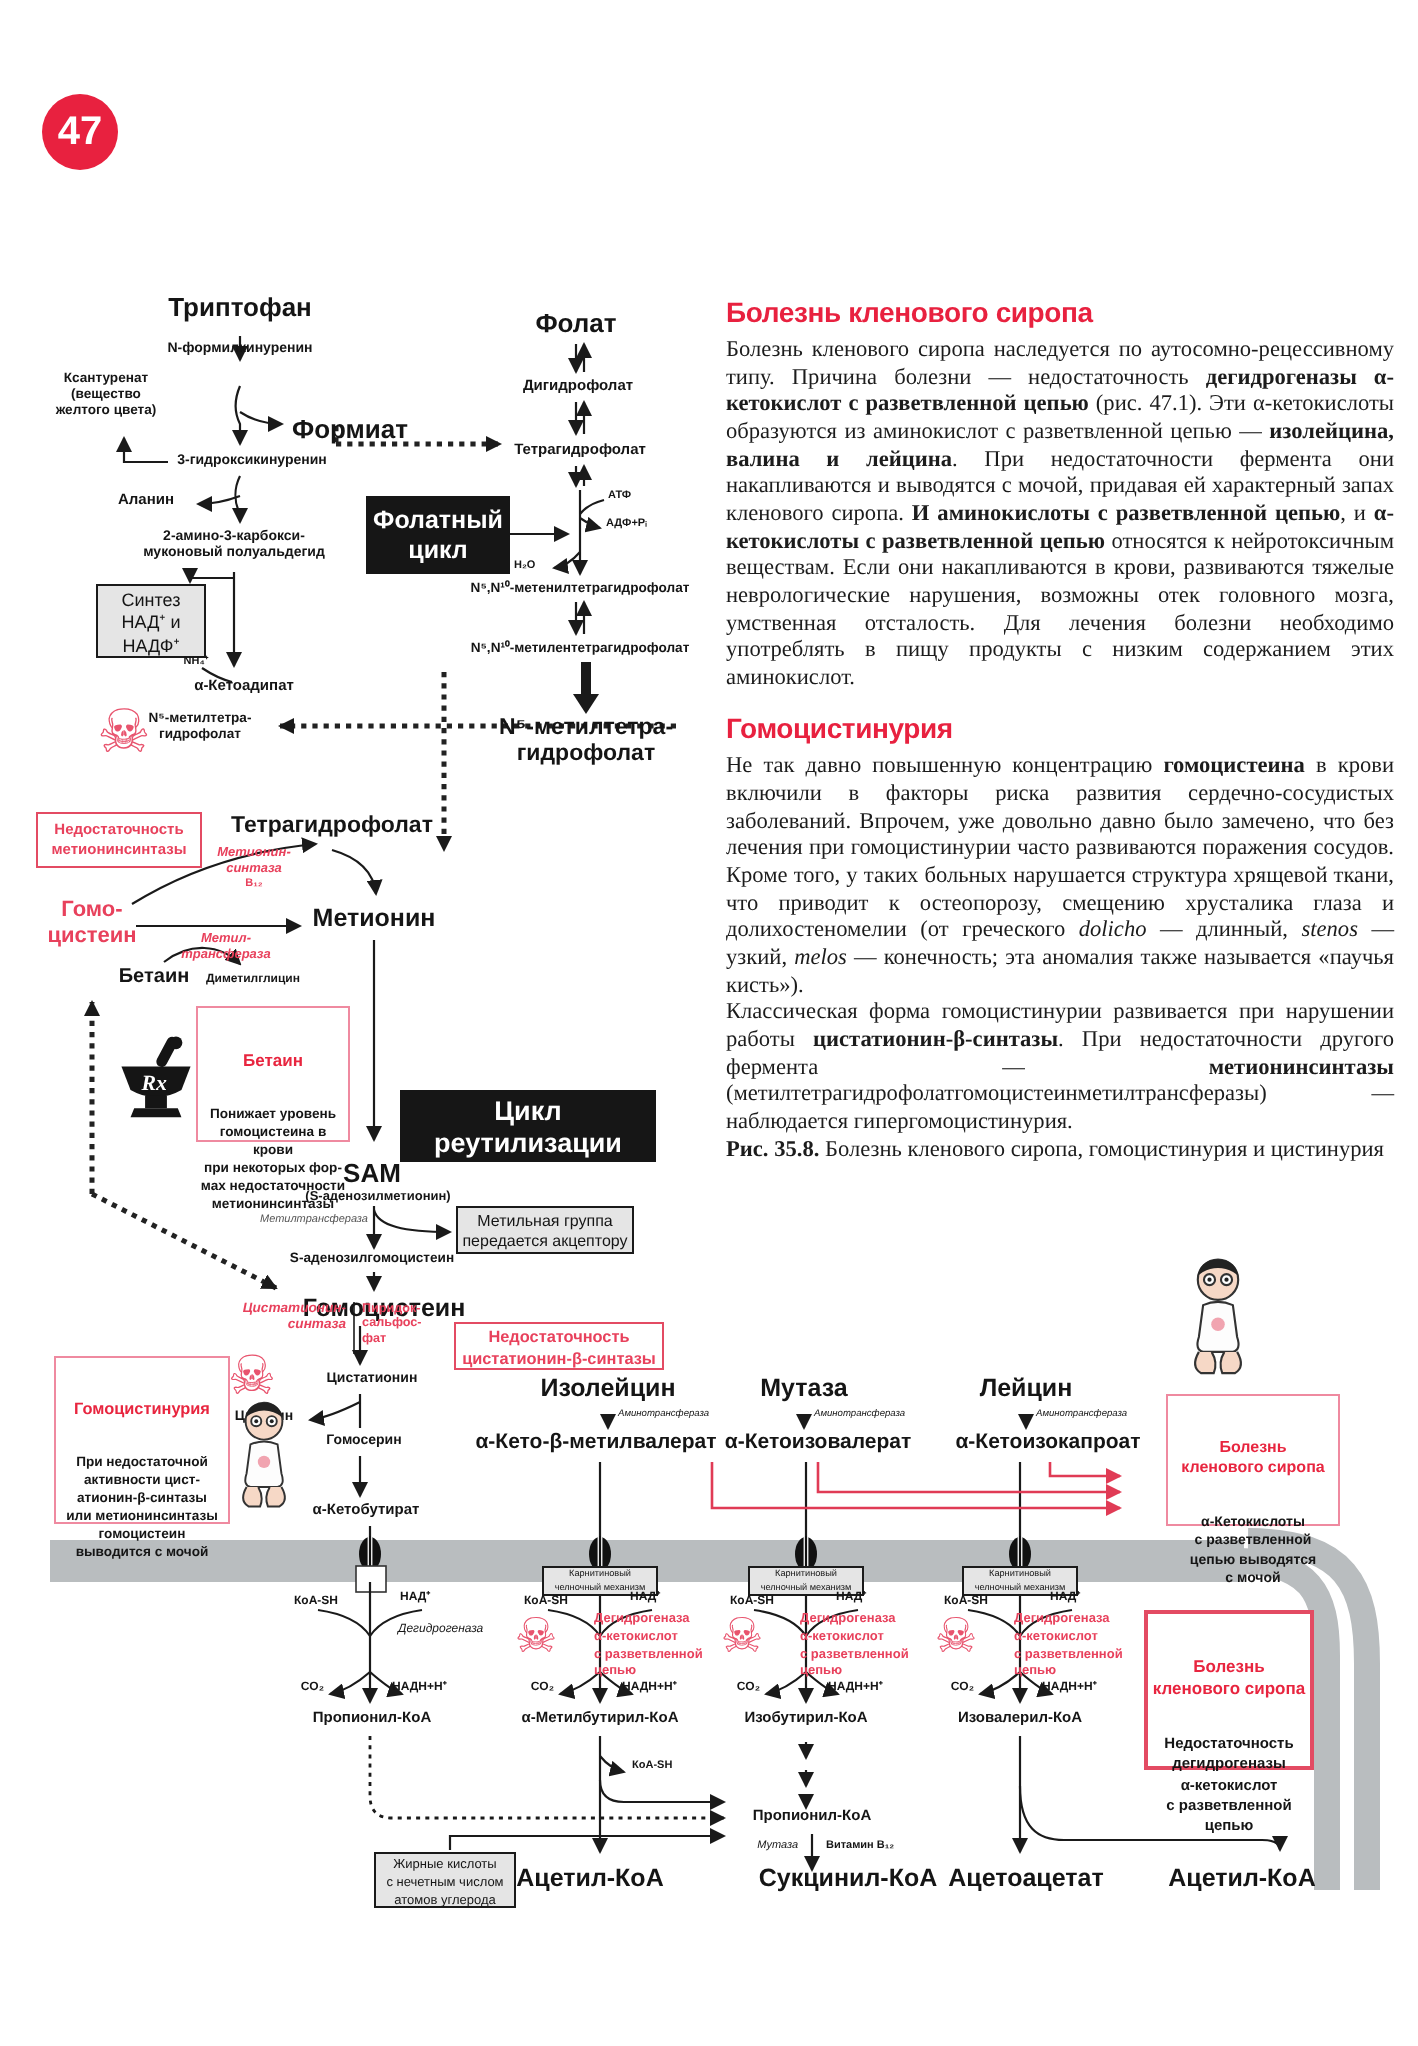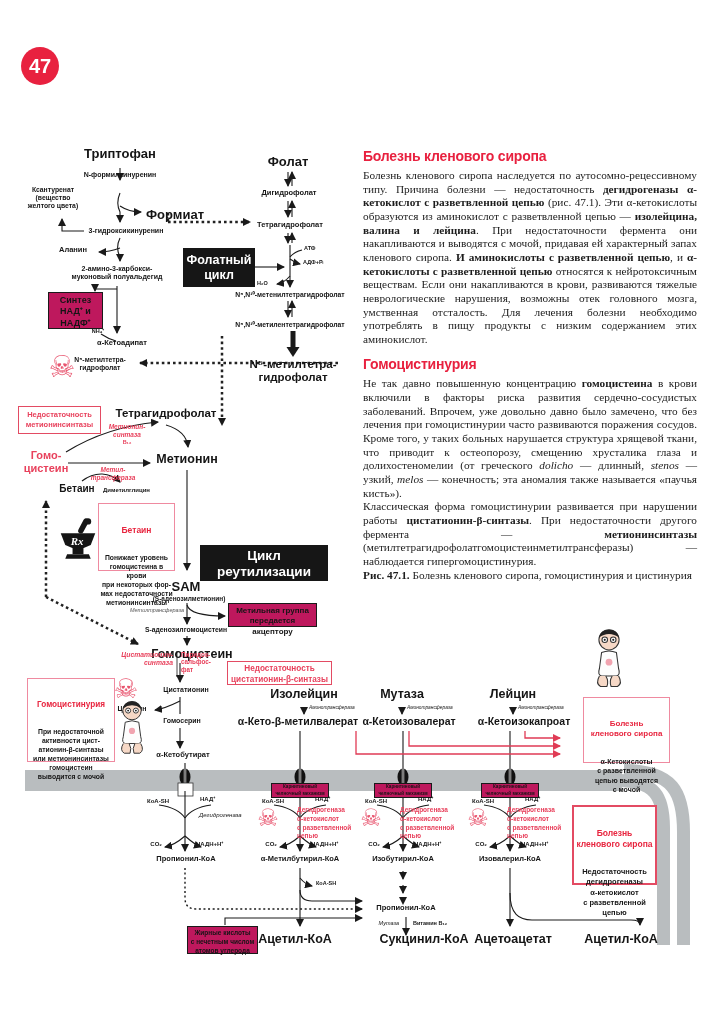--- a/index.html
+++ b/index.html
@@ -15,21 +15,21 @@
   .figcap{margin-top:17px;text-align:justify}
   
   .L{position:absolute;font-weight:700;color:#151515;white-space:pre-line;line-height:1.16;text-align:center;transform:translateX(-50%)}
   .la{transform:none;text-align:left}
   .ra{transform:translateX(-100%);text-align:right}
   .it{font-style:italic;font-weight:400}
   .itb{font-style:italic}
   .rd{color:#e8415c}
   .gy{color:#555}
   
-  .BX{position:absolute;background:#be185d;border:1.2px solid #1a1a1a;text-align:center;font-weight:700;color:#151515;white-space:pre-line;box-sizing:border-box}
+  .BX{position:absolute;background:#e5e5e5;border:1.2px solid #1a1a1a;text-align:center;font-weight:400;color:#151515;white-space:pre-line;box-sizing:border-box}
   .BXP{position:absolute;background:#fff;border:1.2px solid #ef8aa0;text-align:center;font-weight:700;color:#151515;white-space:pre-line;box-sizing:border-box}
   .BXR{position:absolute;background:#fff;border:1.4px solid #e34b63;text-align:center;font-weight:700;white-space:pre-line;box-sizing:border-box}
   .BB{position:absolute;background:#161616;color:#fff;text-align:center;font-weight:700;white-space:pre-line;box-sizing:border-box}
   .bxh{color:#e8253f;display:block}
   .skull{position:absolute;font-family:"DejaVu Sans",sans-serif;color:#e8546e;transform:translateX(-50%);line-height:1}
   .svgWrap{position:absolute;left:0;top:0;pointer-events:none}
   .footer{position:absolute;right:32px;top:977px;width:420px;text-align:right;font-family:"Liberation Serif",serif;color:#b4b9c6;font-size:11px;line-height:1.3}
   .footer .site{padding-right:27px}
 </style>
 </head>
@@ -381,19 +381,19 @@
   <div class="L" style="left:424px;top:932px;font-size:12.5px">Сукцинил-КоА</div>
   <div class="L" style="left:513px;top:932px;font-size:12.5px">Ацетоацетат</div>
   <div class="L" style="left:621px;top:932px;font-size:12.5px">Ацетил-КоА</div>
 
   <div class="article">
     <h3>Болезнь кленового сиропа</h3>
     <p><span>Болезнь кленового сиропа наследуется по аутосомно-рецессивному типу. Причина болезни — недостаточность </span><b>дегидрогеназы α-кетокислот с разветвленной цепью</b><span> (рис. 47.1). Эти α-кетокислоты образуются из аминокислот с разветвленной цепью — </span><b>изолейцина, валина и лейцина</b><span>. При недостаточности фермента они накапливаются и выводятся с мочой, придавая ей характерный запах кленового сиропа. </span><b>И аминокислоты с разветвленной цепью</b><span>, и </span><b>α-кетокислоты с разветвленной цепью</b><span> относятся к нейротоксичным веществам. Если они накапливаются в крови, развиваются тяжелые неврологические нарушения, возможны отек головного мозга, умственная отсталость. Для лечения болезни необходимо употреблять в пищу продукты с низким содержанием этих аминокислот.</span></p>
     <h3 style="margin-top:10px">Гомоцистинурия</h3>
     <p><span>Не так давно повышенную концентрацию </span><b>гомоцистеина</b><span> в крови включили в факторы риска развития сердечно-сосудистых заболеваний. Впрочем, уже довольно давно было замечено, что без лечения при гомоцистинурии часто развиваются поражения сосудов. Кроме того, у таких больных нарушается структура хрящевой ткани, что приводит к остеопорозу, смещению хрусталика глаза и долихостеномелии (от греческого </span><i>dolicho</i><span> — длинный, </span><i>stenos</i><span> — узкий, </span><i>melos</i><span> — конечность; эта аномалия также называется «паучья кисть»).</span></p>
     <p><span>Классическая форма гомоцистинурии развивается при нарушении работы </span><b>цистатионин-β-синтазы</b><span>. При недостаточности другого фермента — </span><b>метионинсинтазы</b><span> (метилтетрагидрофолатгомоцистеинметилтрансферазы) — наблюдается гипергомоцистинурия.</span></p>
-    <p class="figcap"><b>Рис. 47.1.</b><span> Болезнь кленового сиропа, гомоцистинурия и цистинурия</span></p>
+    <p class="figcap"><b>Рис. 35.8.</b><span> Болезнь кленового сиропа, гомоцистинурия и цистинурия</span></p>
   </div>
 
   <div class="footer">
   </div>
 
 </div>
 
 </body></html>

